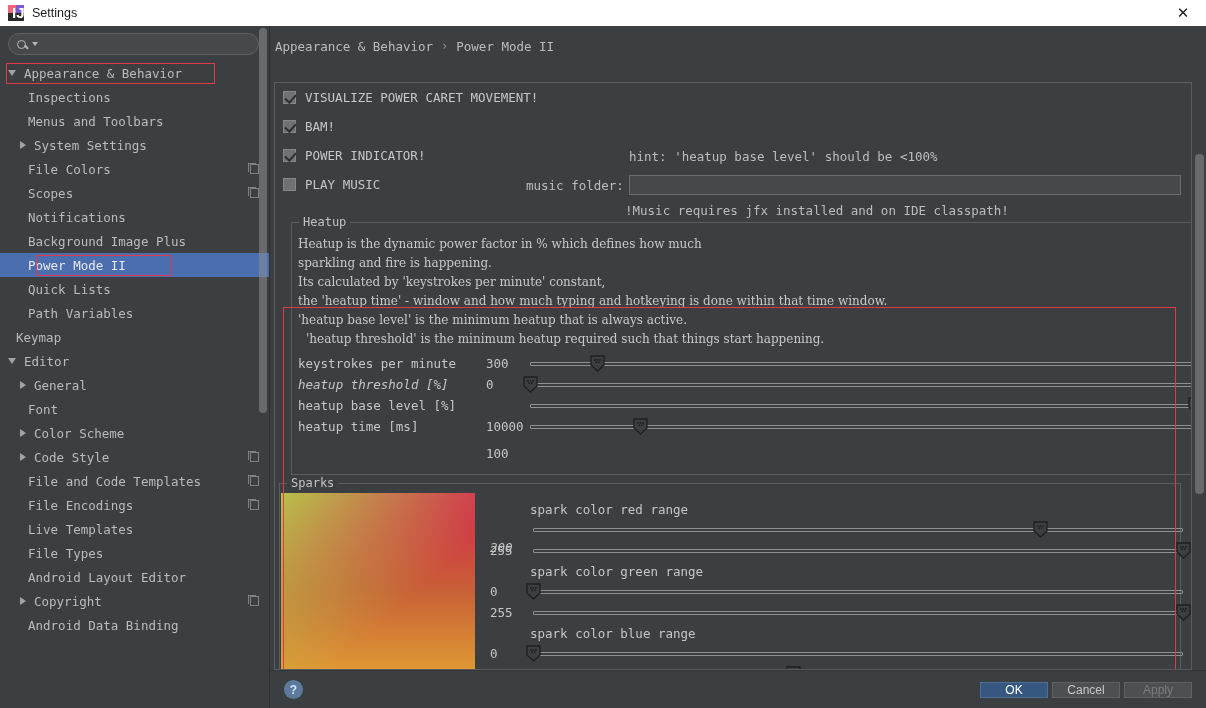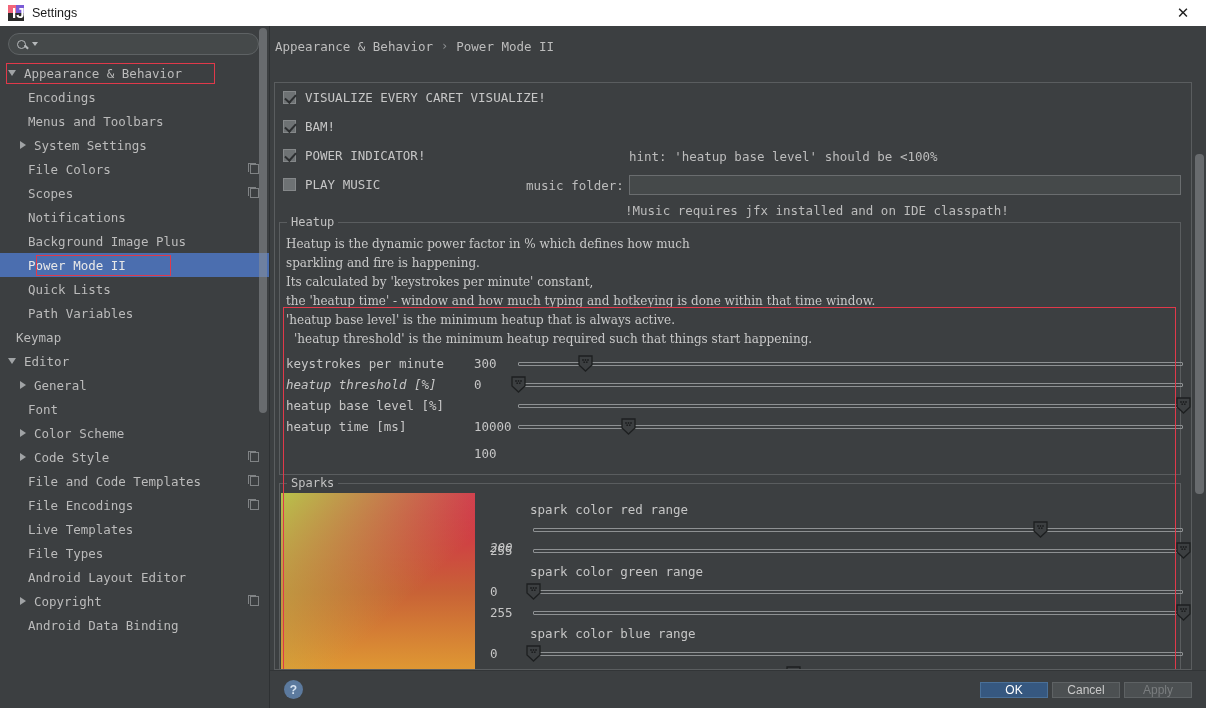--- a/index.html
+++ b/index.html
@@ -218,21 +218,21 @@
           <div style="width: 8px; flex: 0 0 auto;"></div>
           <div class="twist open"></div>
           <div style="width: 8px; flex: 0 0 auto;"></div>
           <div class="tlabel">Appearance &amp; Behavior</div>
         </div>
         <div class="redbox" style="left: 6px; top: 2px; width: 209px; height: 21px;"></div>
         <div class="tnode">
           <div style="width: 20px; flex: 0 0 auto;"></div>
           <div class="twist none"></div>
           <div style="width: 8px; flex: 0 0 auto;"></div>
-          <div class="tlabel">Encodings</div>
+          <div class="tlabel">Inspections</div>
         </div>
         <div class="tnode">
           <div style="width: 20px; flex: 0 0 auto;"></div>
           <div class="twist none"></div>
           <div style="width: 8px; flex: 0 0 auto;"></div>
           <div class="tlabel">Menus and Toolbars</div>
         </div>
         <div class="tnode">
           <div style="width: 20px; flex: 0 0 auto;"></div>
           <div class="twist "></div>
@@ -373,39 +373,39 @@
   <div class="main">
     <div class="breadcrumb">
       <span>Appearance &amp; Behavior</span>
       <span class="bc-sep">›</span>
       <span>Power Mode II</span>
     </div>
 
     <div class="content" id="content">
         <div class="row-chk" style="position: absolute; left: 0px; right: 0px; top: 0px;">
           <div class="cbx on"></div>
-          <span>VISUALIZE EVERY CARET VISUALIZE!</span>
+          <span>VISUALIZE POWER CARET MOVEMENT!</span>
         </div>
         <div class="row-chk" style="position: absolute; left: 0px; right: 0px; top: 29px;">
           <div class="cbx on"></div>
           <span>BAM!</span>
         </div>
         <div class="row-chk" style="position: absolute; left: 0px; right: 0px; top: 58px;">
           <div class="cbx on"></div>
           <span>POWER INDICATOR!</span>
         </div>
         <div class="row-chk" style="position: absolute; left: 0px; right: 0px; top: 87px;">
           <div class="cbx off"></div>
           <span>PLAY MUSIC</span>
         </div>
         <div class="hint" style="left: 354px; top: 66px;">hint: 'heatup base level' should be &lt;100%</div>
         <div class="mf-label" style="left: 251px; top: 95px;">music folder:</div>
         <div class="mf-input" style="left: 354px; top: 92px; width: 552px;"></div>
         <div class="hint" style="left: 350px; top: 120px;">!Music requires jfx installed and on IDE classpath!</div>
-        <div class="group" style="left: 4px; top: 139px; width: 902px; height: 253px;">
+        <div class="group" style="left: 16px; top: 139px; width: 902px; height: 253px;">
           <div class="gtitle">Heatup</div>
           <div class="desc" style="position: absolute; left: 6px; top: 12px;">Heatup is the dynamic power factor in % which defines how much</div>
           <div class="desc" style="position: absolute; left: 6px; top: 31px;"> sparkling and fire is happening.</div>
           <div class="desc" style="position: absolute; left: 6px; top: 50px;">Its calculated by 'keystrokes per minute' constant,</div>
           <div class="desc" style="position: absolute; left: 6px; top: 69px;">the 'heatup time' - window and how much typing and hotkeying is done within that time window.</div>
           <div class="desc" style="position: absolute; left: 6px; top: 88px;">'heatup base level' is the minimum heatup that is always active.</div>
           <div class="desc" style="position: absolute; left: 6px; top: 107px; margin-left: 8px;">'heatup threshold' is the minimum heatup required such that things start happening.</div>
           <div class="slabel" style="left: 6px; top: 133px;">keystrokes per minute</div>
           <div class="sval" style="left: 194px; top: 133px;">300</div>
           <div class="track" style="left: 238px; top: 139px; width: 665px;"></div>

